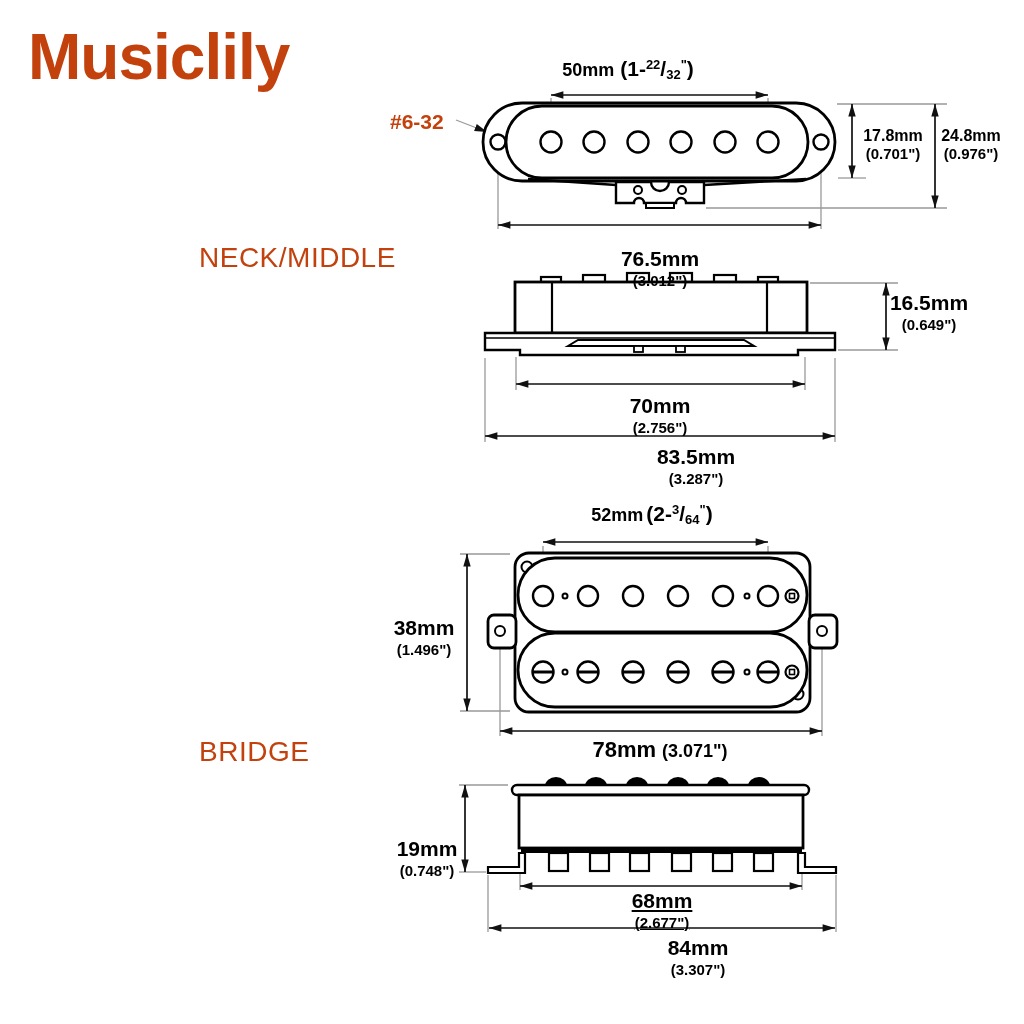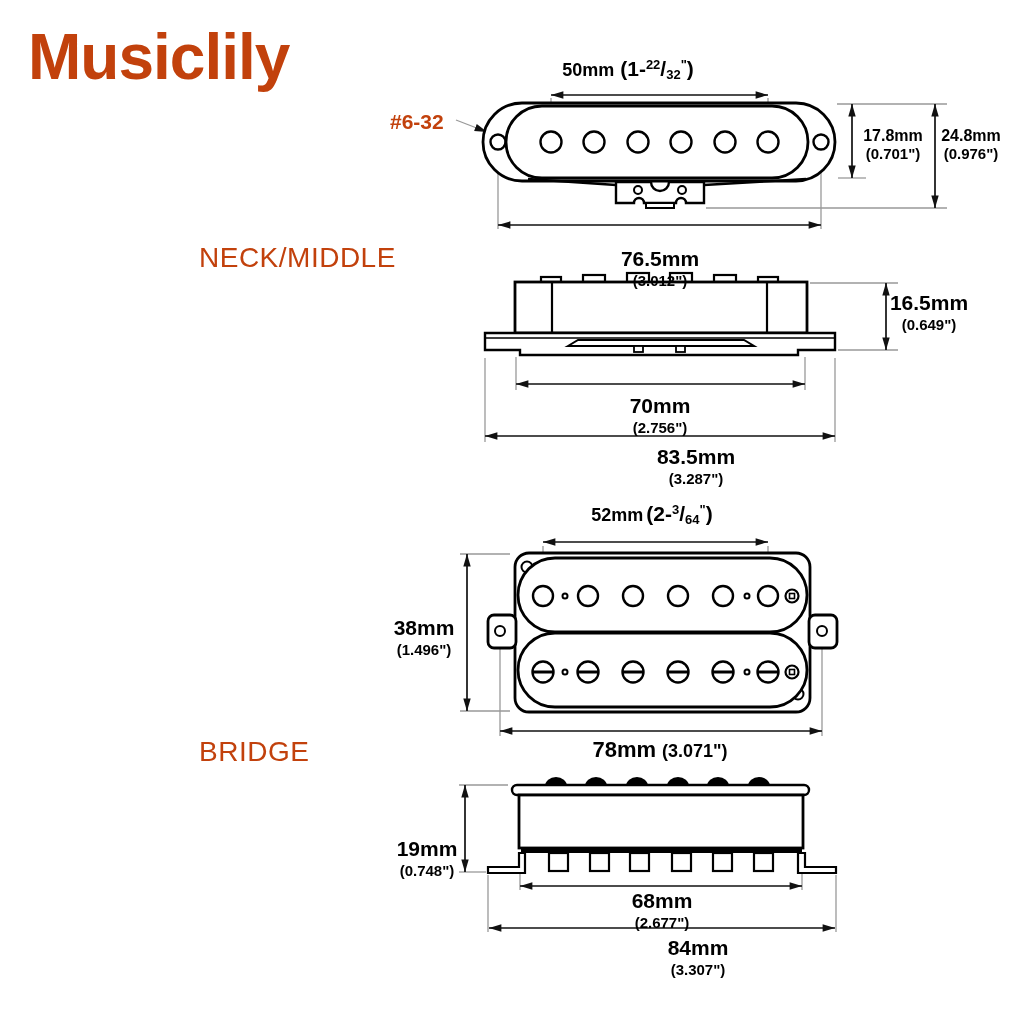--- a/index.html
+++ b/index.html
@@ -272,21 +272,21 @@
 
 <div class="lbl" style="left:660px;top:738px;">
   <span class="mm78">78mm</span><span class="in78 gap">(3.071")</span>
 </div>
 
 <div class="lbl" style="left:427px;top:798px;margin-top:40px;">
   <span class="mm">19mm</span>
   <span class="in">(0.748")</span>
 </div>
 
-<div class="lbl" style="left:662px;top:890px;">
+<div class="lbl" style="left:662px;top:890px;text-decoration:underline;">
   <span class="mm">68mm</span>
   <span class="in">(2.677")</span>
 </div>
 
 <div class="lbl" style="left:662px;top:937px;margin-left:36px;">
   <span class="mm">84mm</span>
   <span class="in">(3.307")</span>
 </div>
 
 </div>

